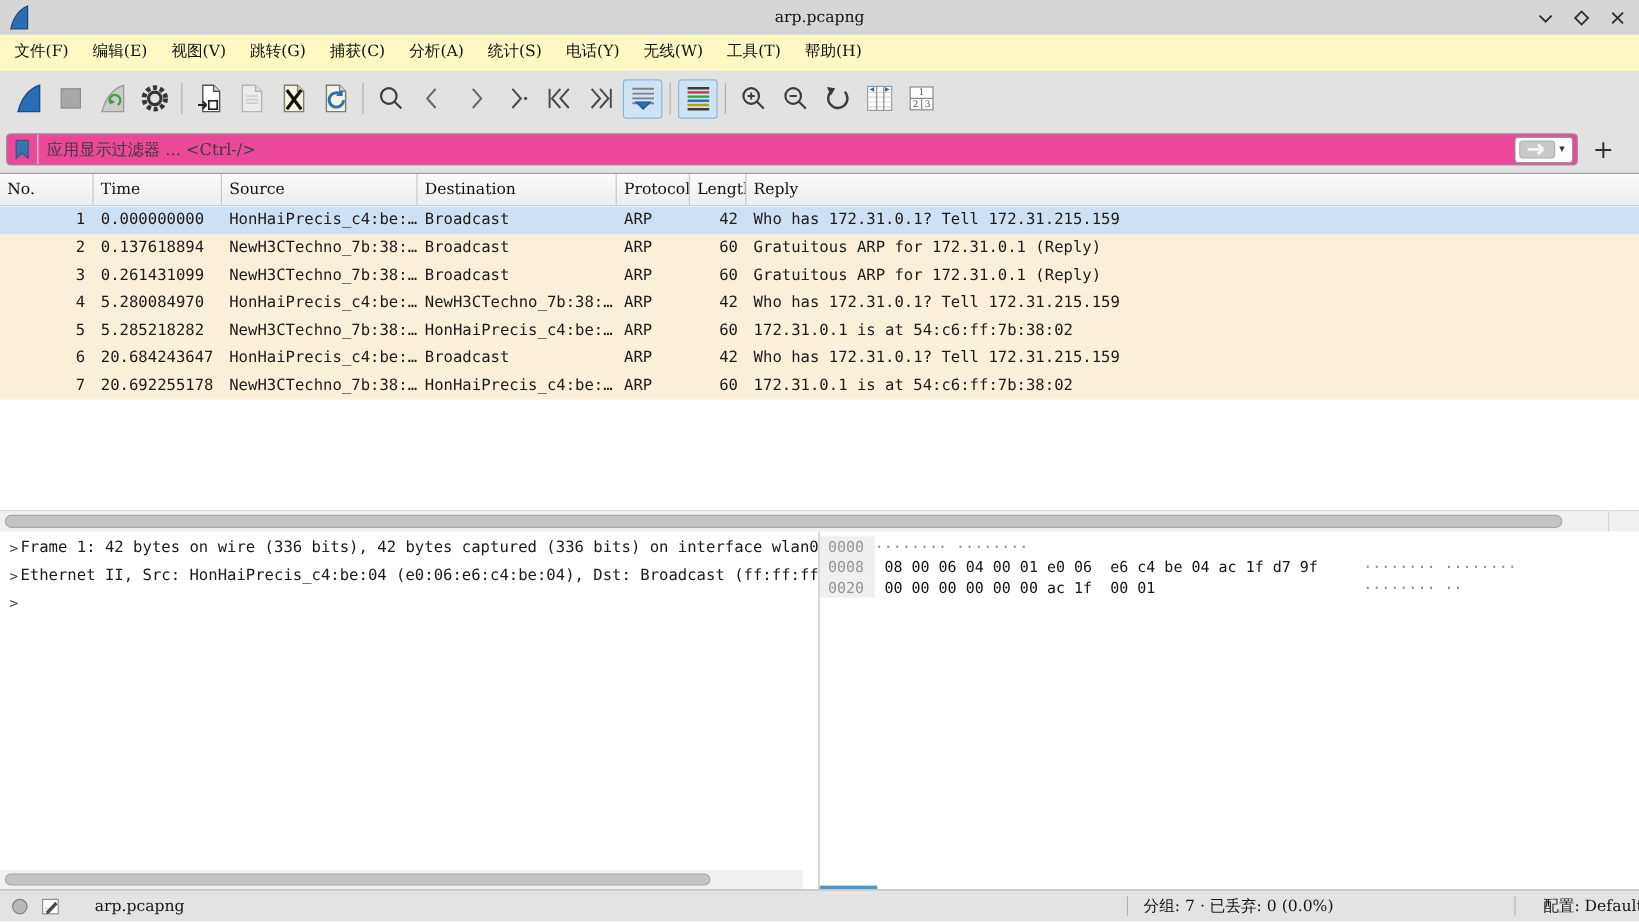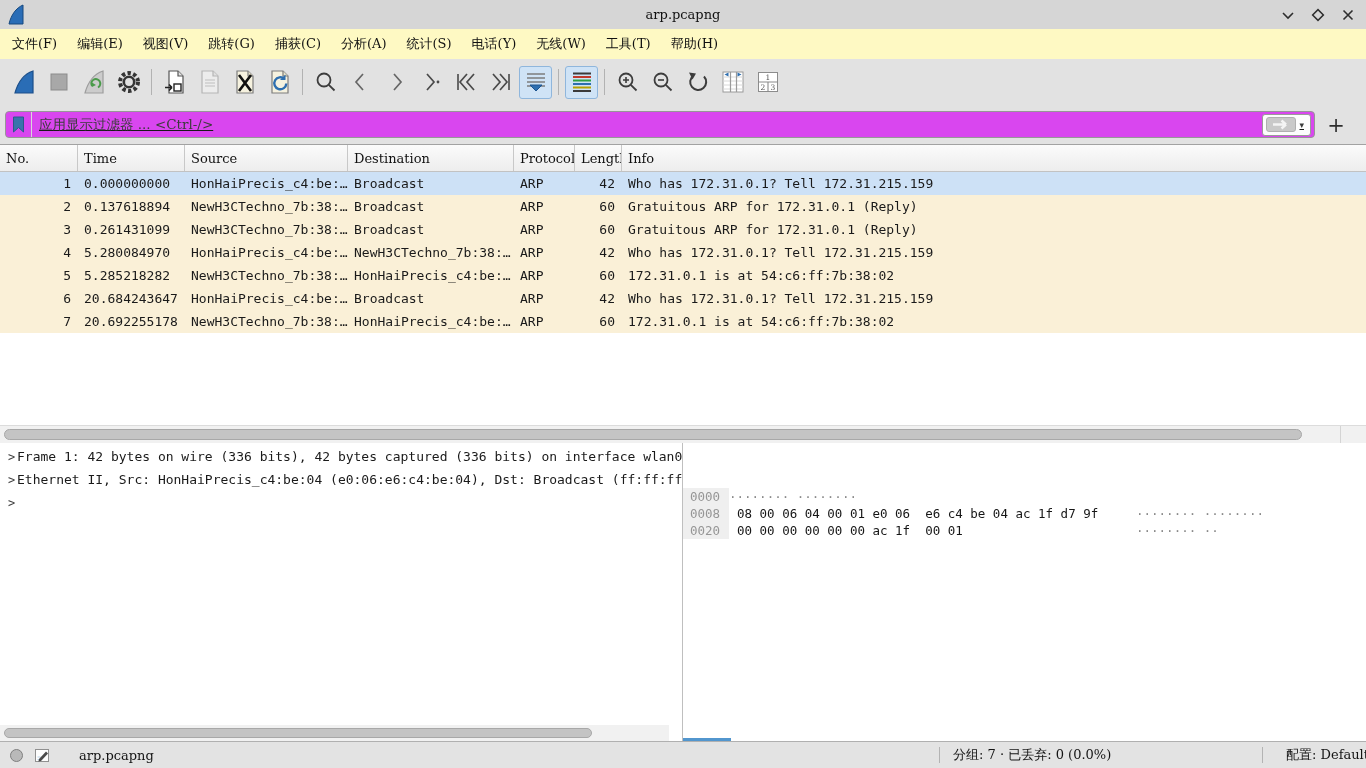--- a/index.html
+++ b/index.html
@@ -23,22 +23,22 @@
   
   .toolbar { height:46px; background:#e2e2e2; flex:none; display:flex; align-items:center; padding-left:7px; }
   .tbtn { width:33px; height:33px; flex:none; display:flex; align-items:center; justify-content:center;
           border:1px solid transparent; border-radius:3px; margin-right:2px; }
   .tbtn.toggled { background:#cfe3f6; border-color:#8fb6dc; }
   .tsep { width:1px; height:26px; background:#b2b2b2; margin:0 6px 0 4px; flex:none; }
 
   
   .filterbar { height:40px; background:#e2e2e2; flex:none; display:flex; align-items:center;
                padding:0 9px 0 5px; border-bottom:1px solid #a2a2a2; }
-  .filter-field { flex:1; height:27px; background:#d946ef; border:1px solid #979797; border-radius:4px;
-                  display:flex; align-items:center; overflow:hidden;text-decoration:underline; }
+  .filter-field { flex:1; height:27px; background:#ec4899; border:1px solid #979797; border-radius:4px;
+                  display:flex; align-items:center; overflow:hidden; }
   .bookmark-slot { width:26px; height:100%; display:flex; align-items:center; justify-content:center;
                    border-right:1px solid #d8d8d8; flex:none; }
   .filter-placeholder { padding-left:7px; font-size:13.5px; color:#3c3c3c; flex:1; }
   .apply-group { display:flex; align-items:center; border:1px solid #9a9a9a; border-radius:3px;
                  height:22px; margin-right:3px; padding:0 3px; flex:none; background:#fdfdfd; }
   .apply-arrow { width:30px; height:15px; background:#c9c9c9; border:1px solid #b0b0b0; border-radius:3px;
                  display:flex; align-items:center; justify-content:center; }
   .apply-caret { font-size:9px; color:#3a3a3a; padding:0 3px; }
   .filter-add { width:42px; text-align:center; font-size:21px; color:#2e2e2e; flex:none; line-height:38px; }
 
@@ -66,21 +66,21 @@
   
   .panes { flex:1; display:flex; background:#fff; position:relative; overflow:hidden; }
   .details { width:683px; flex:none; position:relative; border-right:1px solid #bfbfbf;
              font-family:"DejaVu Sans Mono", monospace; font-size:13px; padding-top:2px; overflow:hidden; }
   .detail-line { height:23px; display:flex; align-items:center; overflow:hidden; white-space:nowrap; }
   .expander { width:17px; padding-left:8px; flex:none; color:#3f3f3f; font-size:12px; }
   .detail-text { white-space:nowrap; }
   .details-scroll { position:absolute; left:0; bottom:0; width:669px; height:16px; background:#f1f1f1; }
 
   .hexpane { flex:1; position:relative; font-family:"DejaVu Sans Mono", monospace; font-size:12.5px;
-             padding-top:4px; overflow:hidden;margin-top:41px; }
+             padding-top:4px; overflow:hidden; }
   .hexrow { height:17px; display:flex; align-items:center; white-space:pre; }
   .hexrow .off { width:46px; flex:none; background:#efefef; color:#969696; padding-left:7px;
                  height:17px; line-height:17px; }
   .hexrow .bytes { padding-left:8px; width:407px; flex:none; color:#161616; }
   .hexrow .ascii { color:#8a8a8a; }
   .blue-accent { position:absolute; left:0; bottom:0; width:48px; height:3px; background:#5296ce; }
 
   
   .statusbar { height:27px; flex:none; background:#e3e3e3; border-top:1px solid #b0b0b0;
                display:flex; align-items:center; font-size:13px; color:#141414; }
@@ -306,21 +306,21 @@
     <div class="filter-add">+</div>
   </div>
 
   <div class="pkt-header" id="pktheader">
       <div class="hcell" style="width: 78px;">No.</div>
       <div class="hcell" style="width: 107px;">Time</div>
       <div class="hcell" style="width: 163px;">Source</div>
       <div class="hcell" style="width: 166px;">Destination</div>
       <div class="hcell" style="width: 61px;">Protocol</div>
       <div class="hcell" style="width: 47px;">Length</div>
-      <div class="hcell last">Info</div>
+      <div class="hcell last">Reply</div>
     </div>
 
   <div class="pktlist" id="pktlist">
       <div class="prow selected">
         <div class="pcell cr" style="width: 78px;">1</div>
         <div class="pcell" style="width: 107px;">0.000000000</div>
         <div class="pcell" style="width: 163px;">HonHaiPrecis_c4:be:…</div>
         <div class="pcell" style="width: 166px;">Broadcast</div>
         <div class="pcell" style="width: 61px;">ARP</div>
         <div class="pcell cr" style="width: 47px;">42</div>

